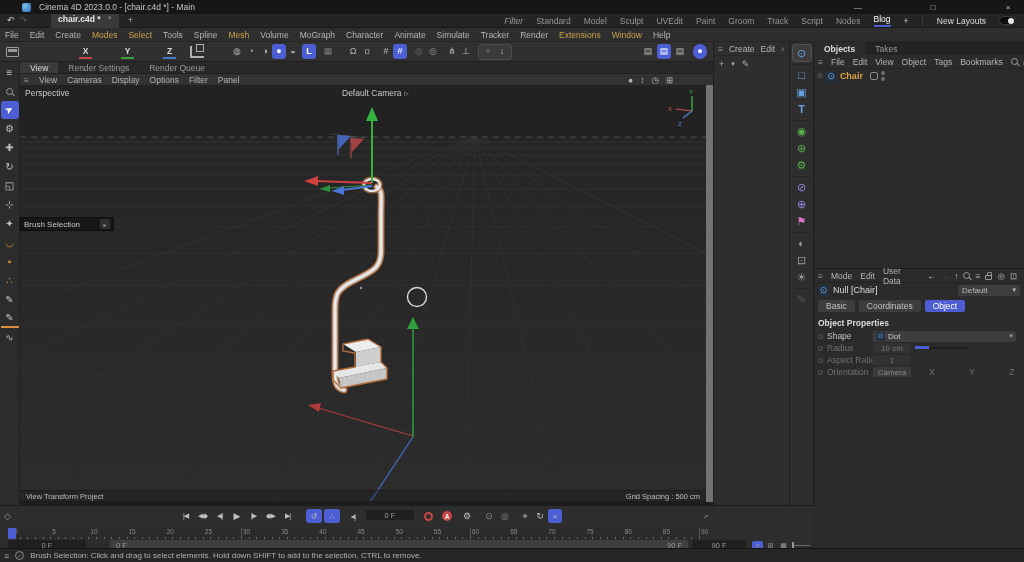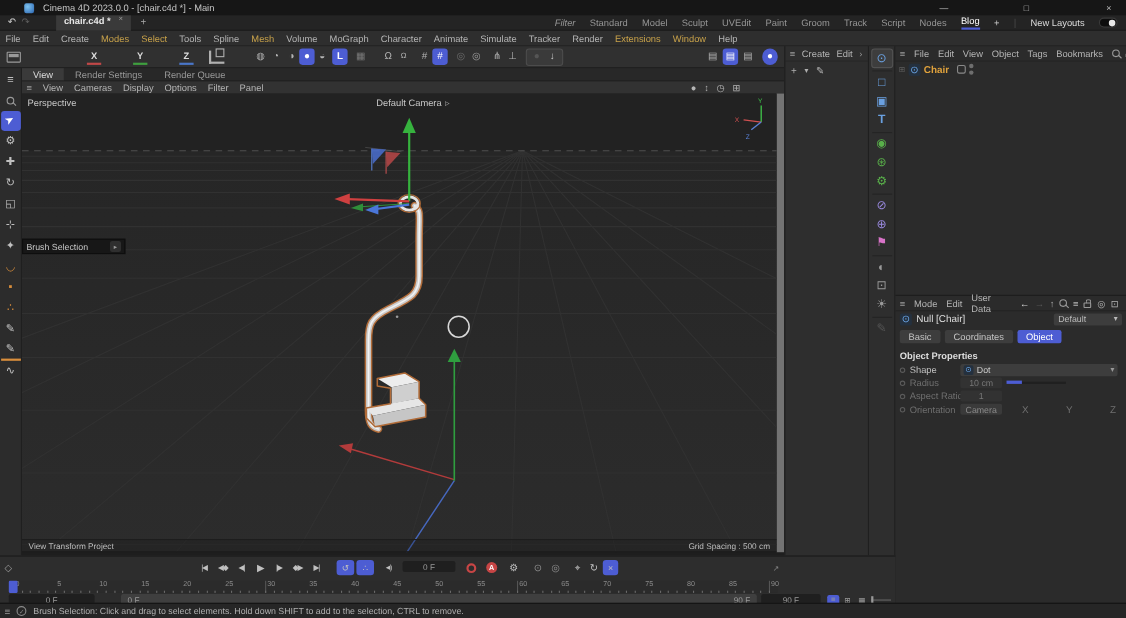--- a/index.html
+++ b/index.html
@@ -394,20 +394,24 @@
   <span class="ic" style="color:#9a9a9a">◐</span>
   <span class="ic" style="color:#9a9a9a">⊡</span>
   <span class="ic" style="color:#9a9a9a">☀</span>
   <span class="sep"></span>
   <span class="ic" style="color:#555">✎</span>
 </div>
 
 <div id="panels" class="abs">
 
   <div>
+    <div class="ptabs">
+      <span class="ptab act">Objects</span>
+      <span class="ptab">Takes</span>
+    </div>
     <div class="pmenu">
       <span style="color:#9a9a9a">≡</span>
       <span>File</span>
       <span>Edit</span>
       <span>View</span>
       <span>Object</span>
       <span>Tags</span>
       <span>Bookmarks</span>
       <span class="ric">
         <span class="mag"></span>

